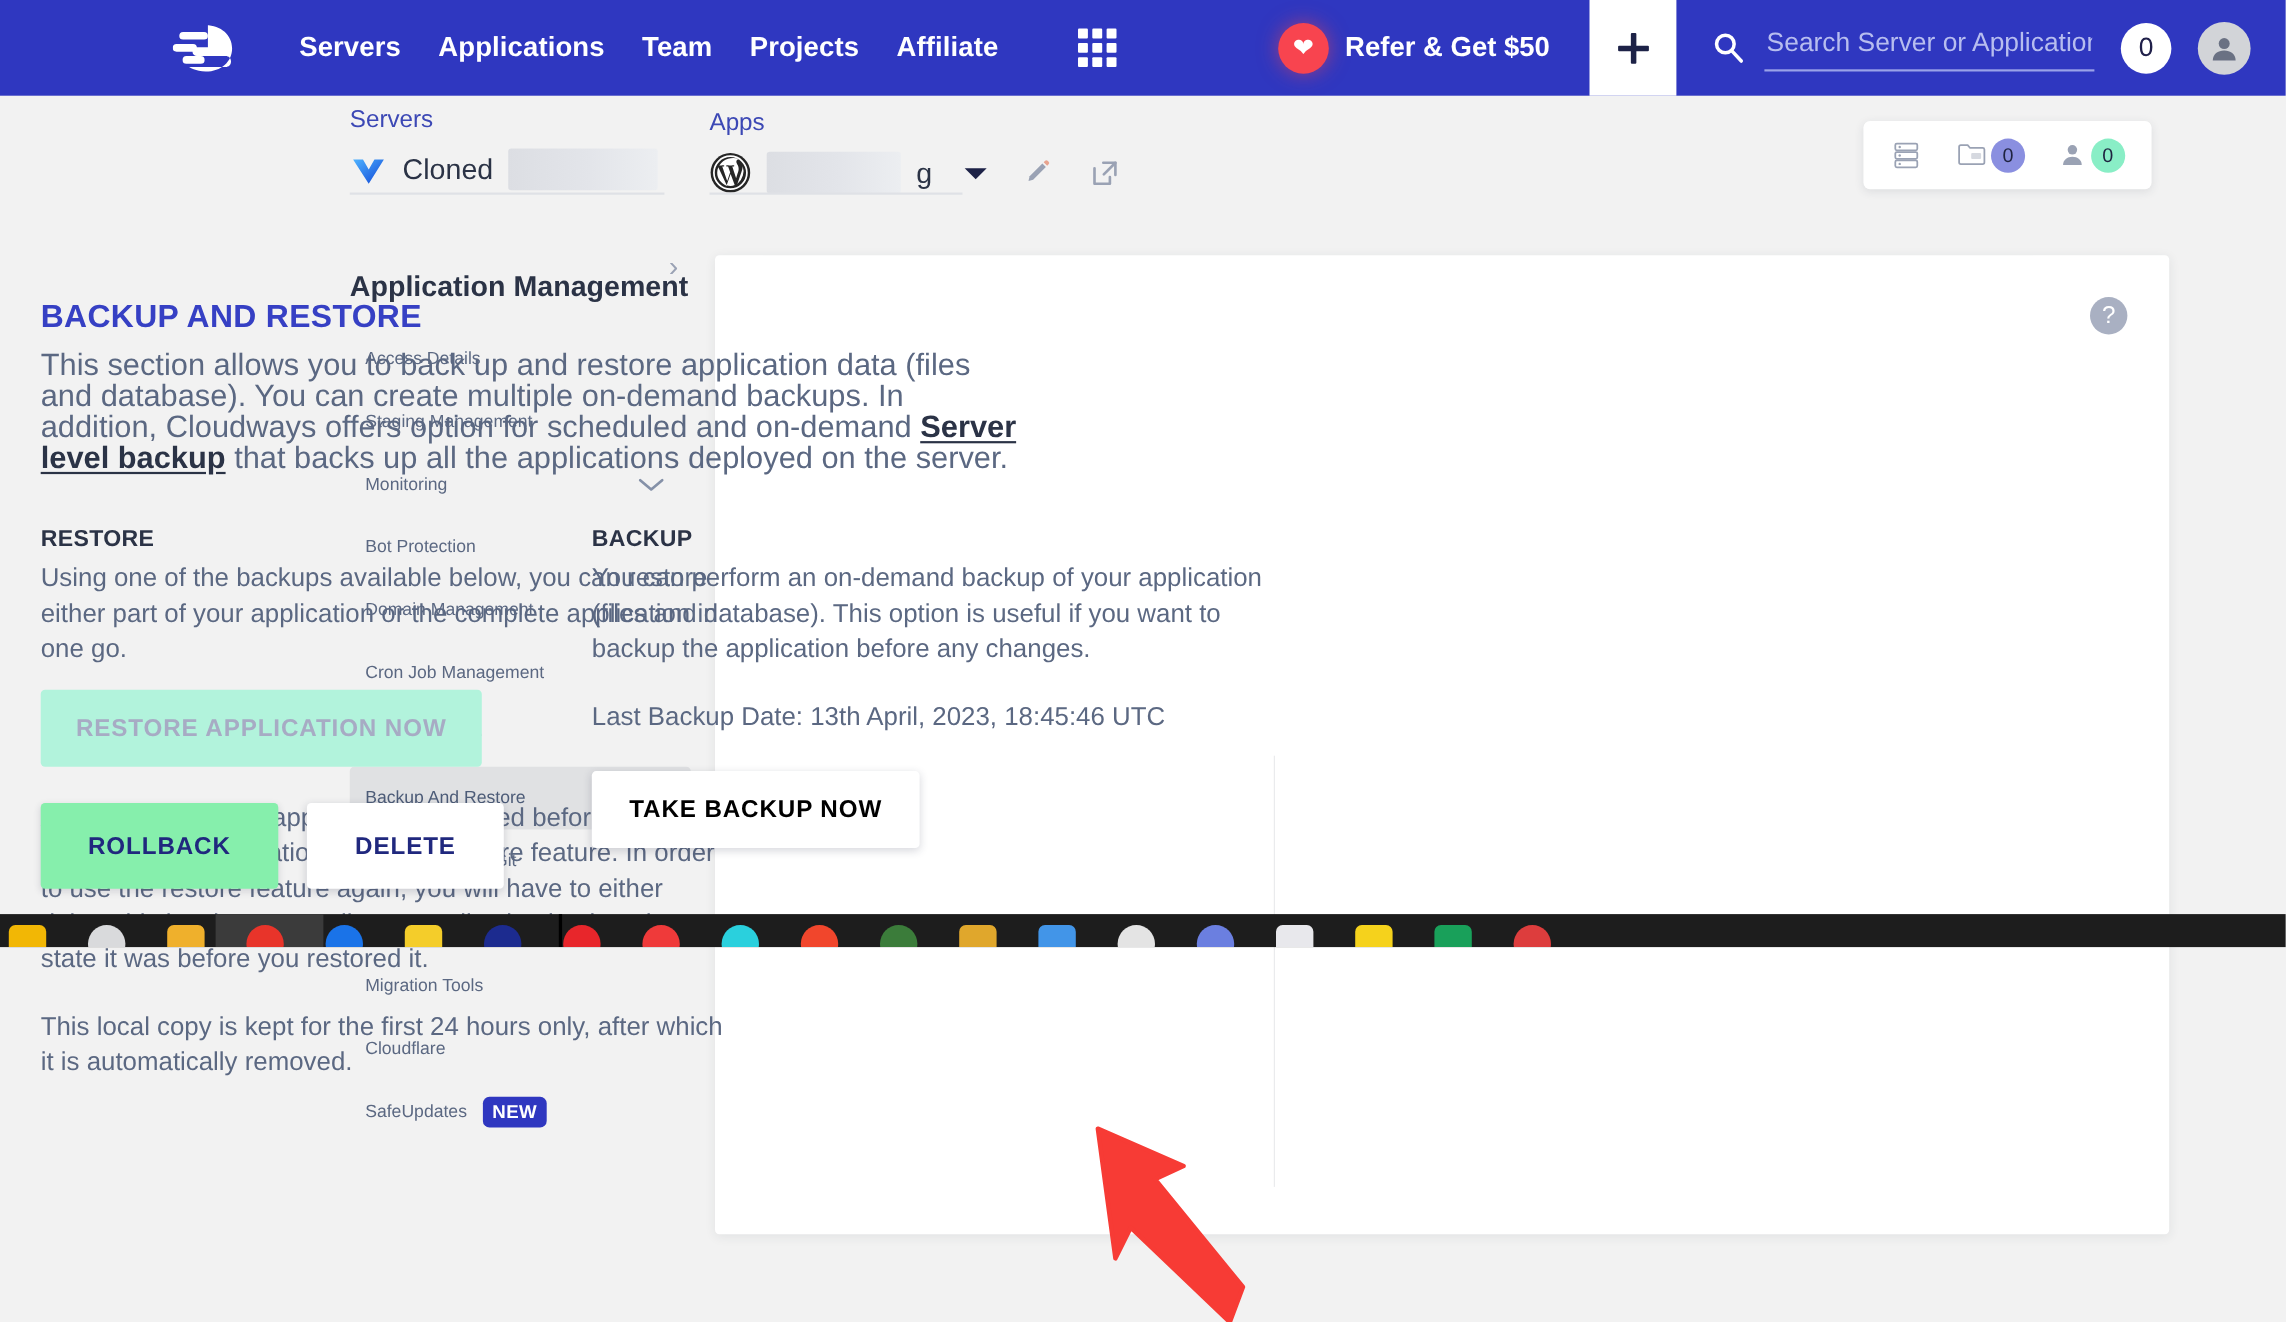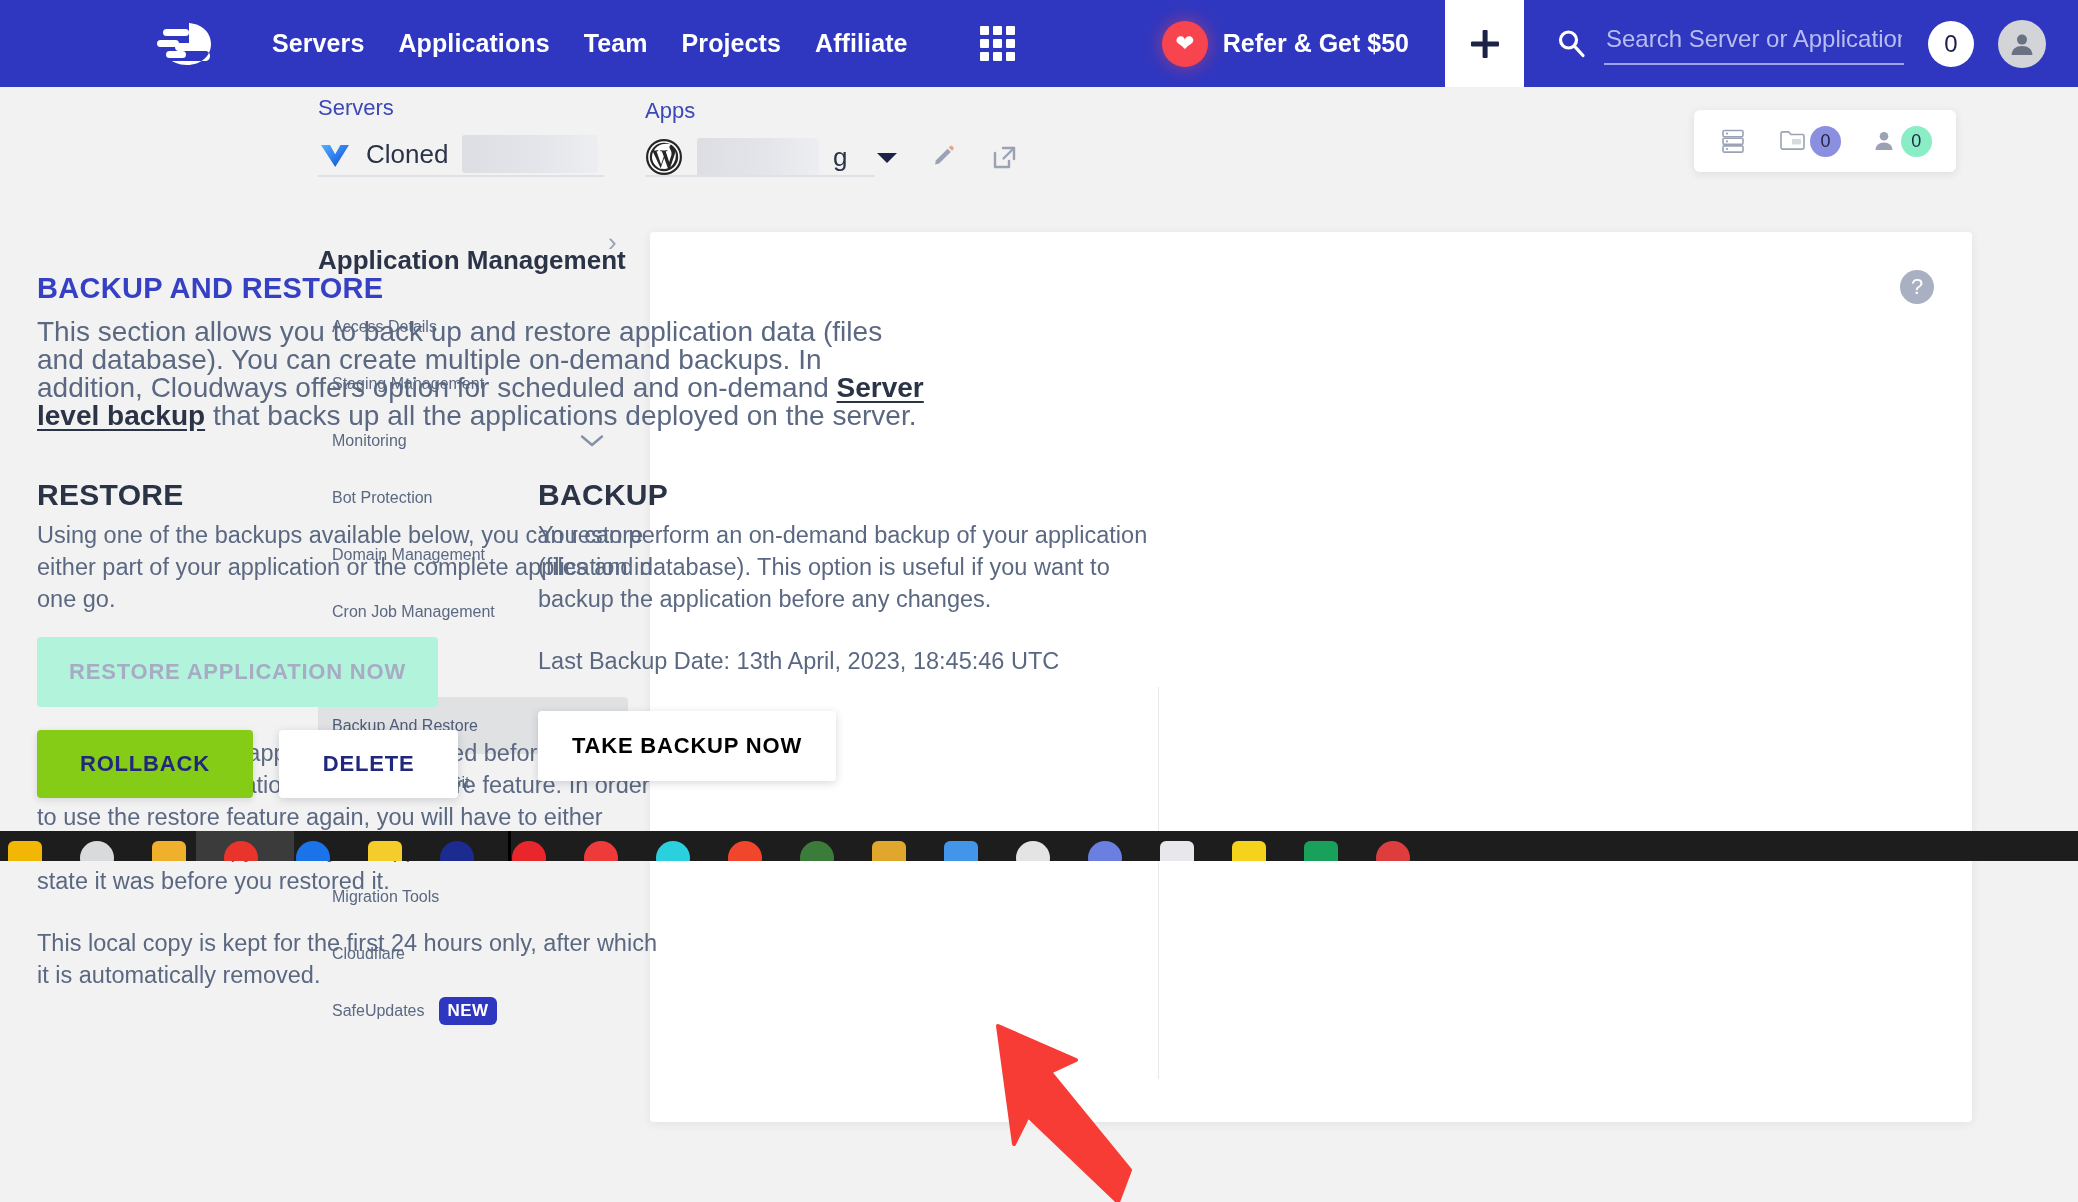--- a/index.html
+++ b/index.html
@@ -321,21 +321,21 @@
     width: 620px;
   }
   .divider-v {
     position: absolute;
     left: 508px; top: 455px;
     width: 1px; height: 392px;
     background: #e8e9ec;
   }
   .sec-head {
     color: #2b3346;
-    font-size: 30px;
+    font-size: 21px;
     font-weight: bold;
     letter-spacing: .3px;
     margin-bottom: 7px;
   }
   .sec-body {
     color: #5b6882;
     font-size: 23.5px;
     line-height: 32px;
   }
   .sec-gap { height: 30px; }
@@ -360,22 +360,22 @@
   }
   .btn-take-backup {
     display: inline-block;
     margin-top: 34px;
     padding: 22px 34px;
     background: #ffffff;
     color: #000000;
     box-shadow: 0 2px 8px rgba(40,45,70,.18);
   }
   .btn-rollback {
-    padding: 16px 43px;
-    background: #84cc16;
+    padding: 26px 43px;
+    background: #86efac;
     color: #20287e;
     box-shadow: 0 2px 7px rgba(40,45,70,.14);
   }
   .btn-delete {
     padding: 21px 44px;
     background: #ffffff;
     color: #20287e;
     box-shadow: 0 2px 8px rgba(40,45,70,.18);
   }
   .btn-row {

